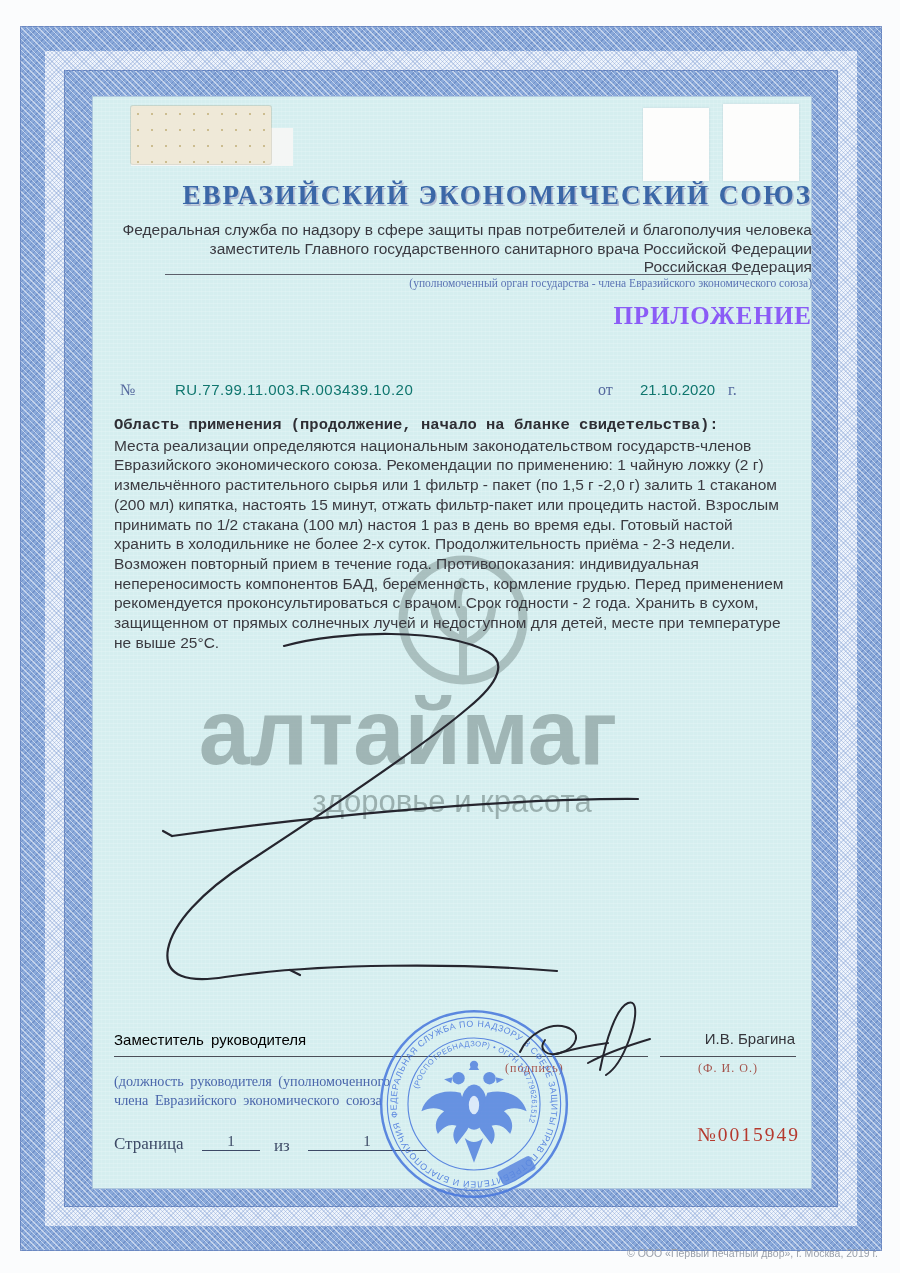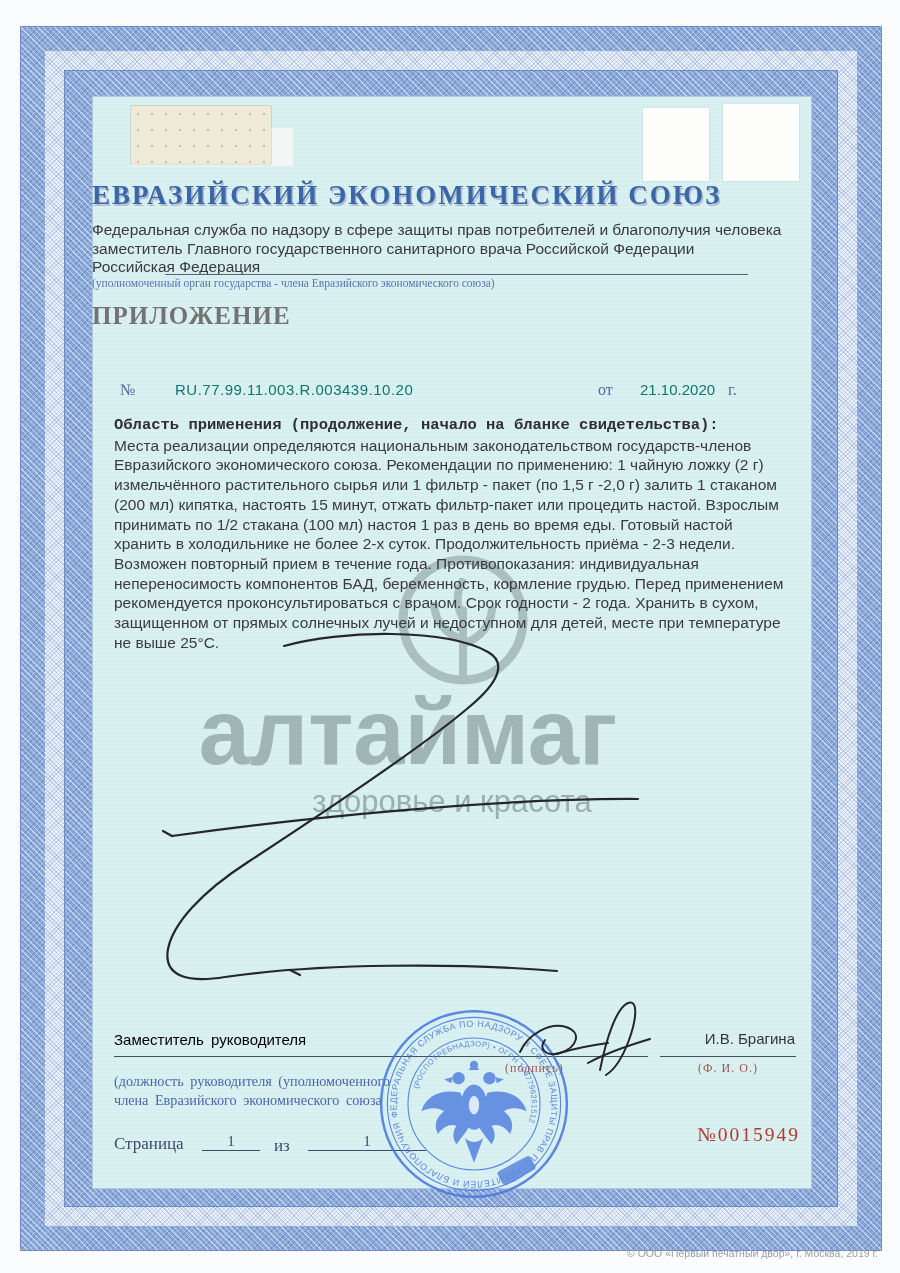--- a/index.html
+++ b/index.html
@@ -21,29 +21,29 @@
         repeating-linear-gradient(-45deg, rgba(122,154,210,.32) 0 1px, transparent 1px 3px),
         #eef3fb;}
   .b3{left:64px;top:70px;right:62px;bottom:66px;}
   .content{left:92px;top:96px;right:88px;bottom:84px;
       background:
         repeating-linear-gradient(0deg, rgba(255,255,255,.16) 0 1px, transparent 1px 4px),
         repeating-linear-gradient(90deg, rgba(255,255,255,.10) 0 1px, transparent 1px 4px),
         #d5eeef;
       border:1px solid rgba(100,130,190,.35);}
   
-  .ctr{position:absolute;left:92px;width:720px;text-align:left;}
+  .ctr{position:absolute;left:92px;width:720px;text-align:right;}
   .serif{font-family:"Liberation Serif",serif;}
   .union-title{top:180px;font-size:27px;font-weight:bold;color:#3b67a7;letter-spacing:2px;
       text-shadow:1.5px 1.5px 0 rgba(92,70,140,.30);}
   .hline{font-size:15.5px;color:#393940;}
   .h1{top:221px;} .h2{top:240px;} .h3{top:258px;}
   .hrule{position:absolute;left:165px;width:583px;top:274px;border-bottom:1.4px solid #5b5f6b;}
   .h4{top:277px;font-size:11.5px;color:#5b74b4;}
-  .doc-title{top:302px;font-size:25px;font-weight:bold;color:#737373;letter-spacing:1px;}
+  .doc-title{top:302px;font-size:25px;font-weight:bold;color:#8b5cf6;letter-spacing:1px;}
   .doc-sub{top:347px;font-size:19px;font-weight:bold;color:#3b67a7;}
   .reg{position:absolute;top:381px;font-size:15px;color:#0f766e;}
   .reg-label{font-family:"Liberation Serif",serif;color:#55699e;font-size:16px;}
   .body-block{position:absolute;left:114px;top:416px;width:678px;font-size:15.5px;
       line-height:19.7px;color:#3a3a40;z-index:3;}
   .body-block .bh{font-weight:bold;color:#2e2e34;font-family:Liberation Mono, monospace;}
   
   .wm{position:absolute;z-index:1;color:#8ba09f;}
   .wm-brand{left:92px;width:632px;top:680px;text-align:center;font-size:92px;font-weight:bold;
       letter-spacing:0;opacity:.72;}

